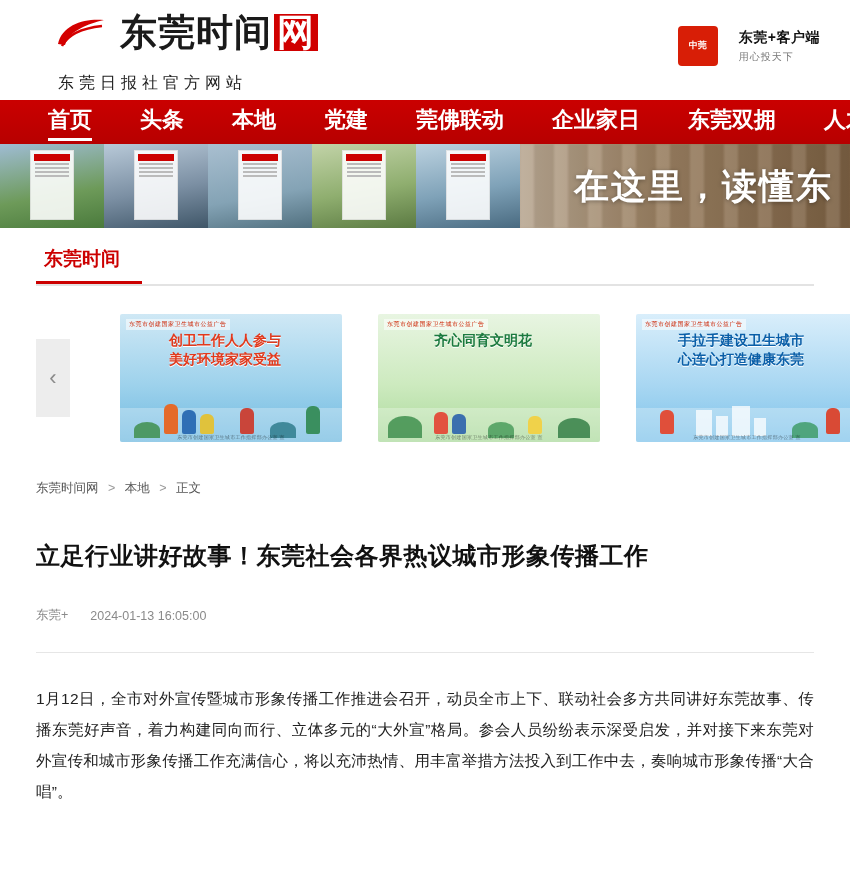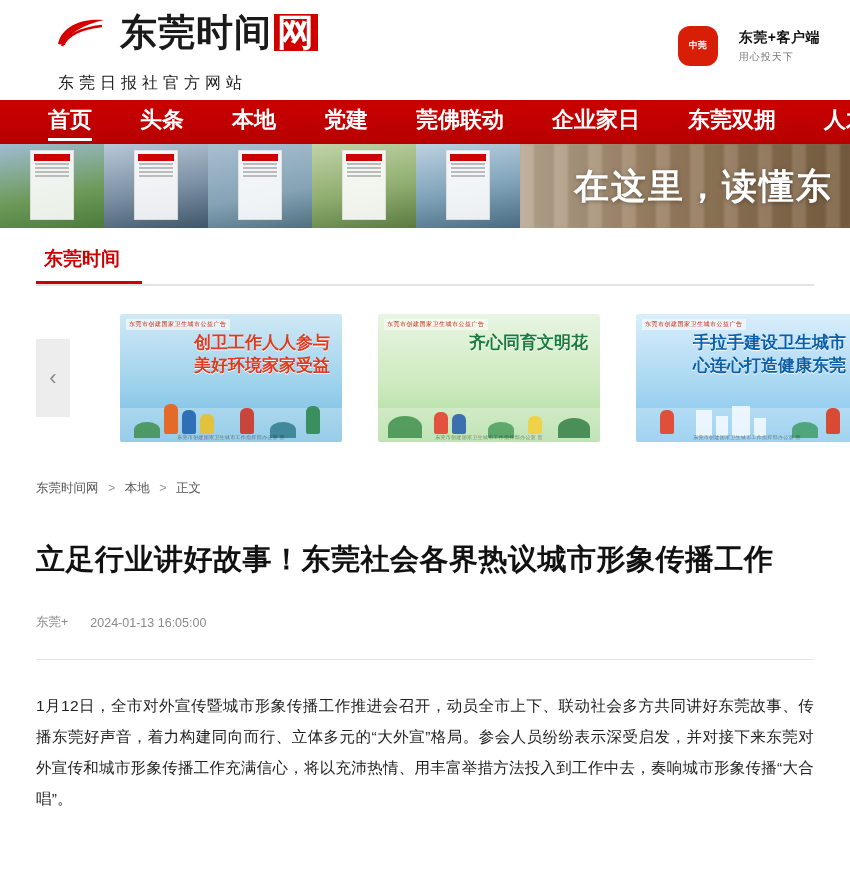--- a/index.html
+++ b/index.html
@@ -64,21 +64,21 @@
   .app-badge {
     position: absolute;
     right: 30px; top: 26px;
     display: flex;
     align-items: center;
     height: 40px;
   }
   .app-badge-icon {
     width: 40px; height: 40px;
     background: #d81e06;
-    border-radius: 12px;
+    border-radius: 4px;
     display: flex;
     align-items: center;
     justify-content: center;
     flex-direction: column;
     color: #fff;
     font-size: 9px;
     line-height: 1.05;
     font-weight: bold;
   }
   .app-badge-text {
@@ -251,22 +251,22 @@
     left: 6px; top: 5px;
     font-size: 6px;
     color: #cc2200;
     background: rgba(255,255,255,.55);
     padding: 1px 3px;
     letter-spacing: .5px;
   }
   .ad .ad-head {
     position: absolute;
     left: 0; right: 12px; top: 18px;
-    text-align: right;
-    font-size: 17px;
+    text-align: center;
+    font-size: 14px;
     font-weight: bold;
     line-height: 1.35;
     font-family: "Liberation Serif", serif;
   }
   .ad1 { background: linear-gradient(180deg,#cfe8f5 0%, #9ed2ec 55%, #6fb9e0 100%); }
   .ad1 .ad-head { color: #e03a1e; text-shadow: 0 1px 0 #fff; }
   .ad2 { background: linear-gradient(180deg,#e8f5e2 0%, #cdeabf 55%, #a9d99a 100%); }
   .ad2 .ad-head { color: #1b7a3e; text-shadow: 0 1px 0 #fff; }
   .ad3 { background: linear-gradient(180deg,#d9eefb 0%, #a9d7f2 55%, #7cc2ea 100%); }
   .ad3 .ad-head { color: #0a5fa8; text-shadow: 0 1px 0 #fff; }
@@ -308,21 +308,21 @@
   .breadcrumb a {
     color: #555;
     text-decoration: none;
     cursor: pointer;
   }
   .breadcrumb .sep { margin: 0 6px; color: #999; }
 
   
   .article-title {
     margin-top: 42px;
-    font-size: 29px;
+    font-size: 24px;
     line-height: 1.42;
     font-weight: bold;
     color: #111;
     letter-spacing: .5px;
   }
   .article-meta {
     margin-top: 34px;
     font-size: 12.5px;
     color: #8a8a8a;
     display: flex;

